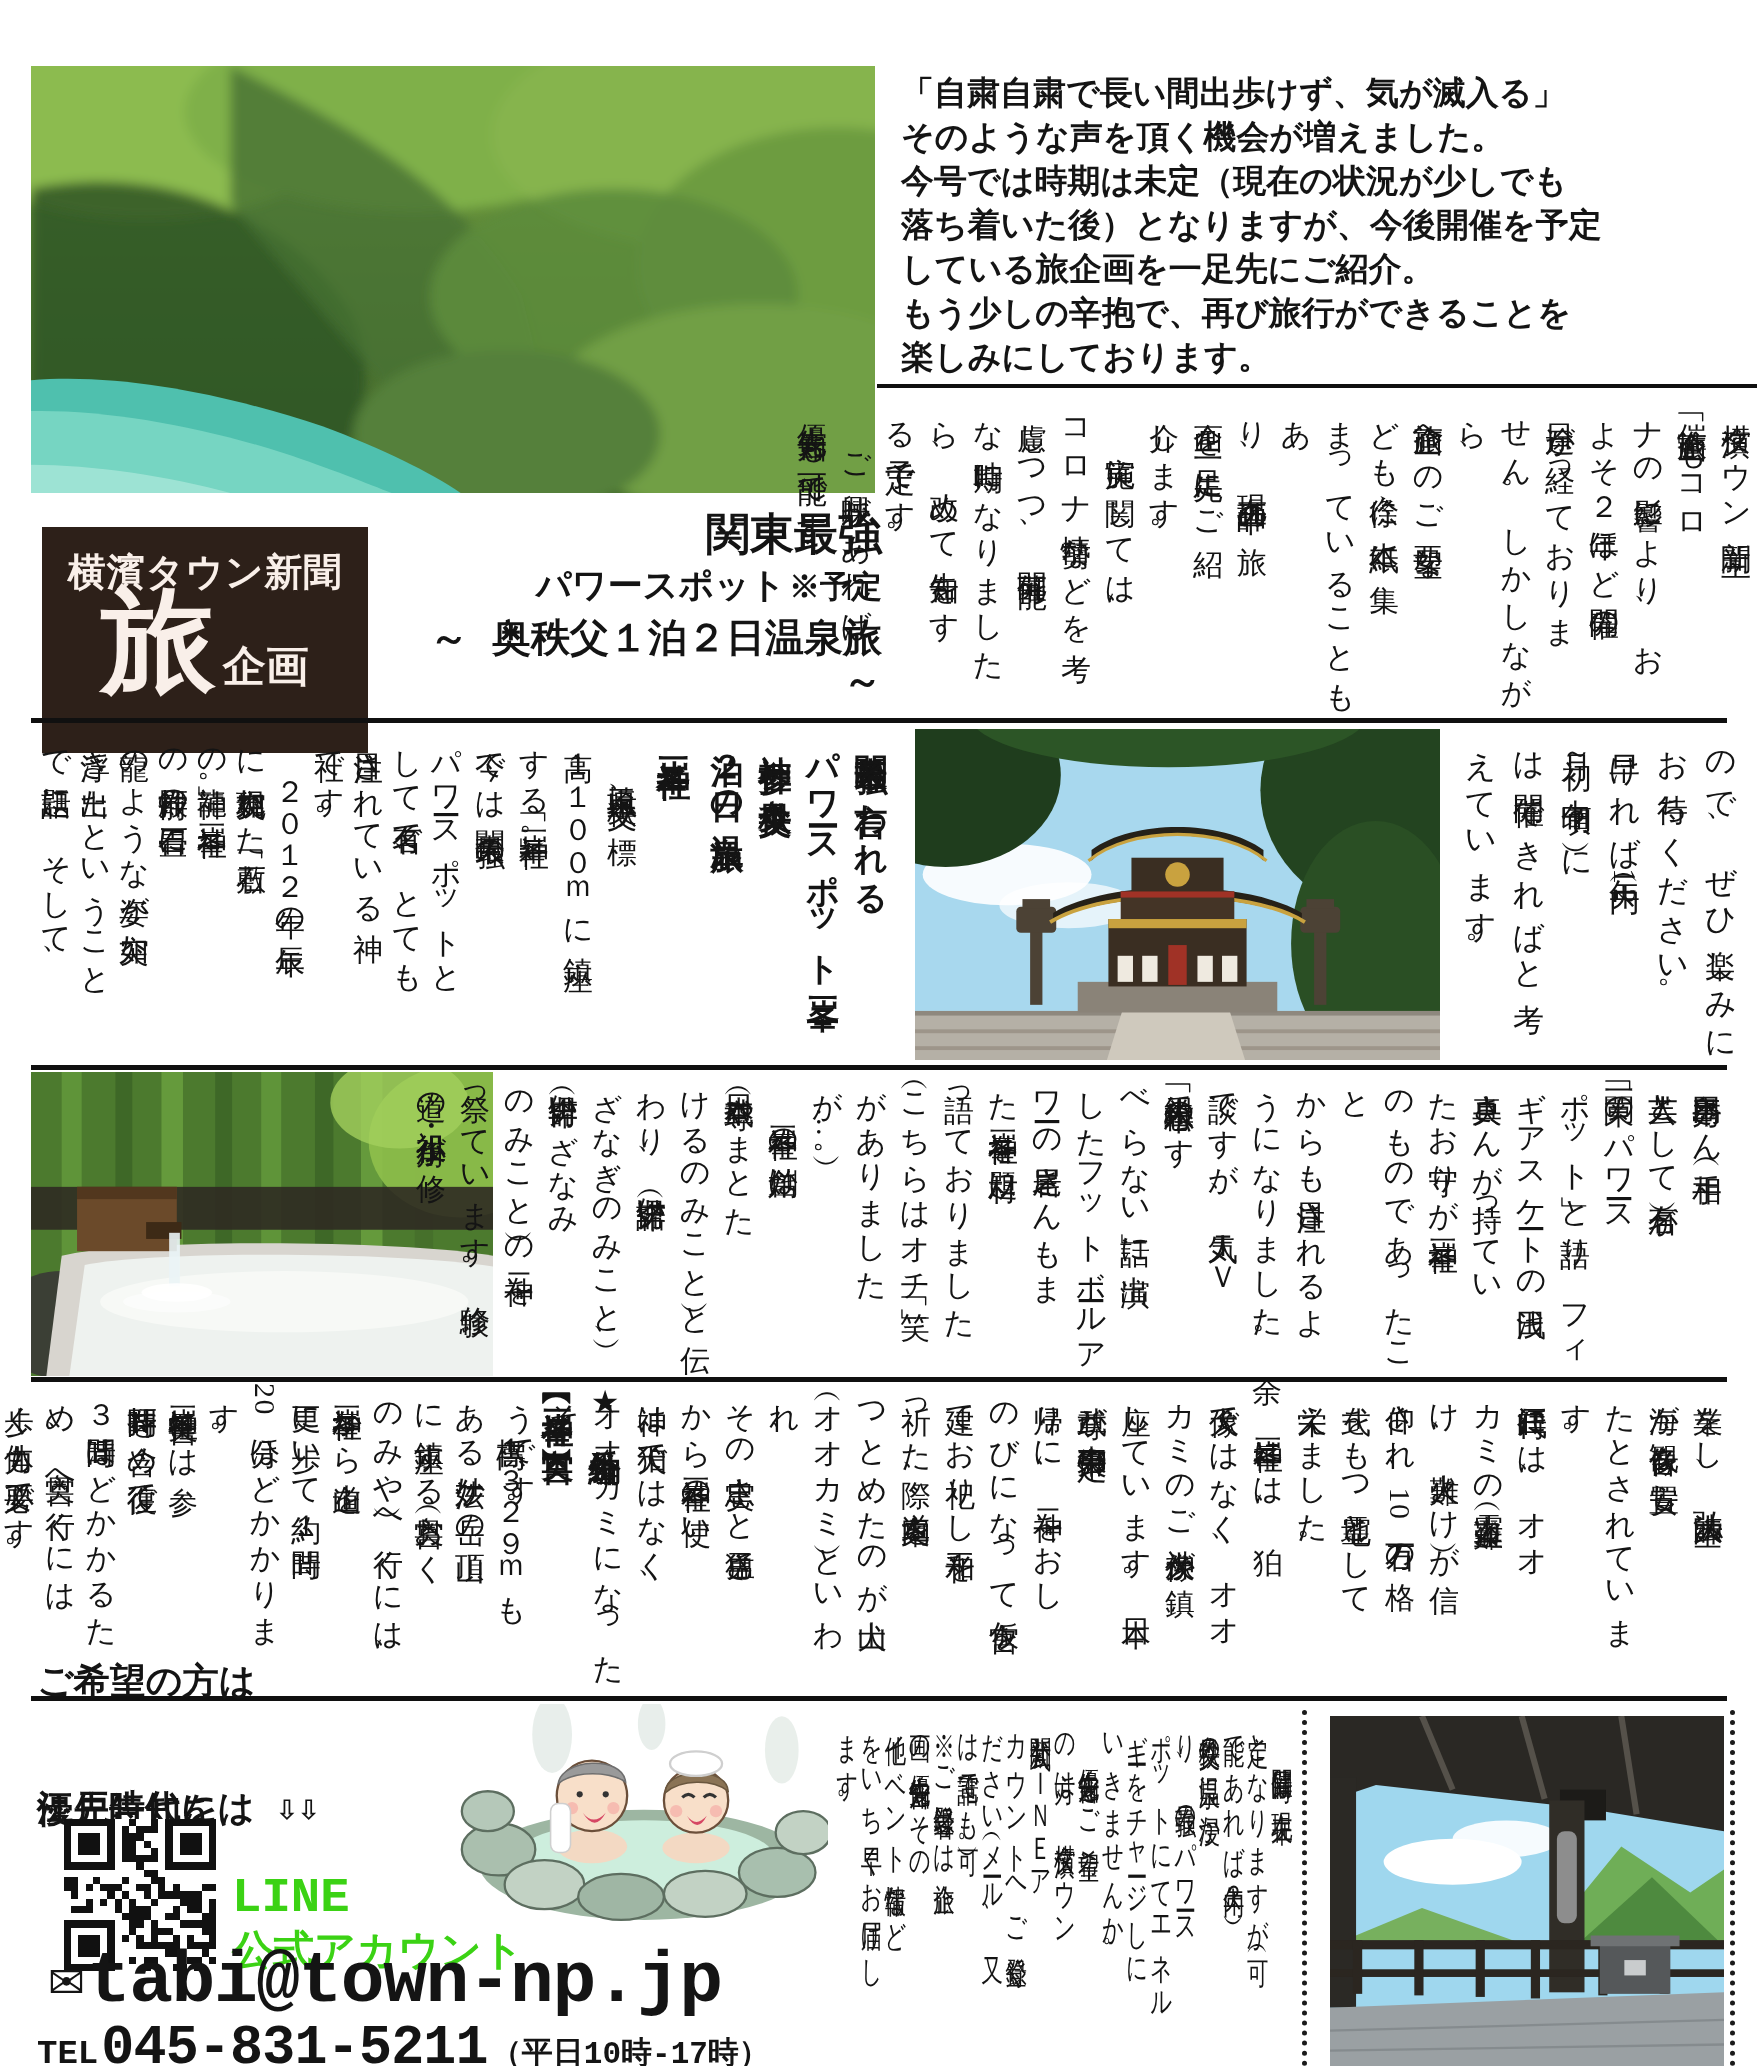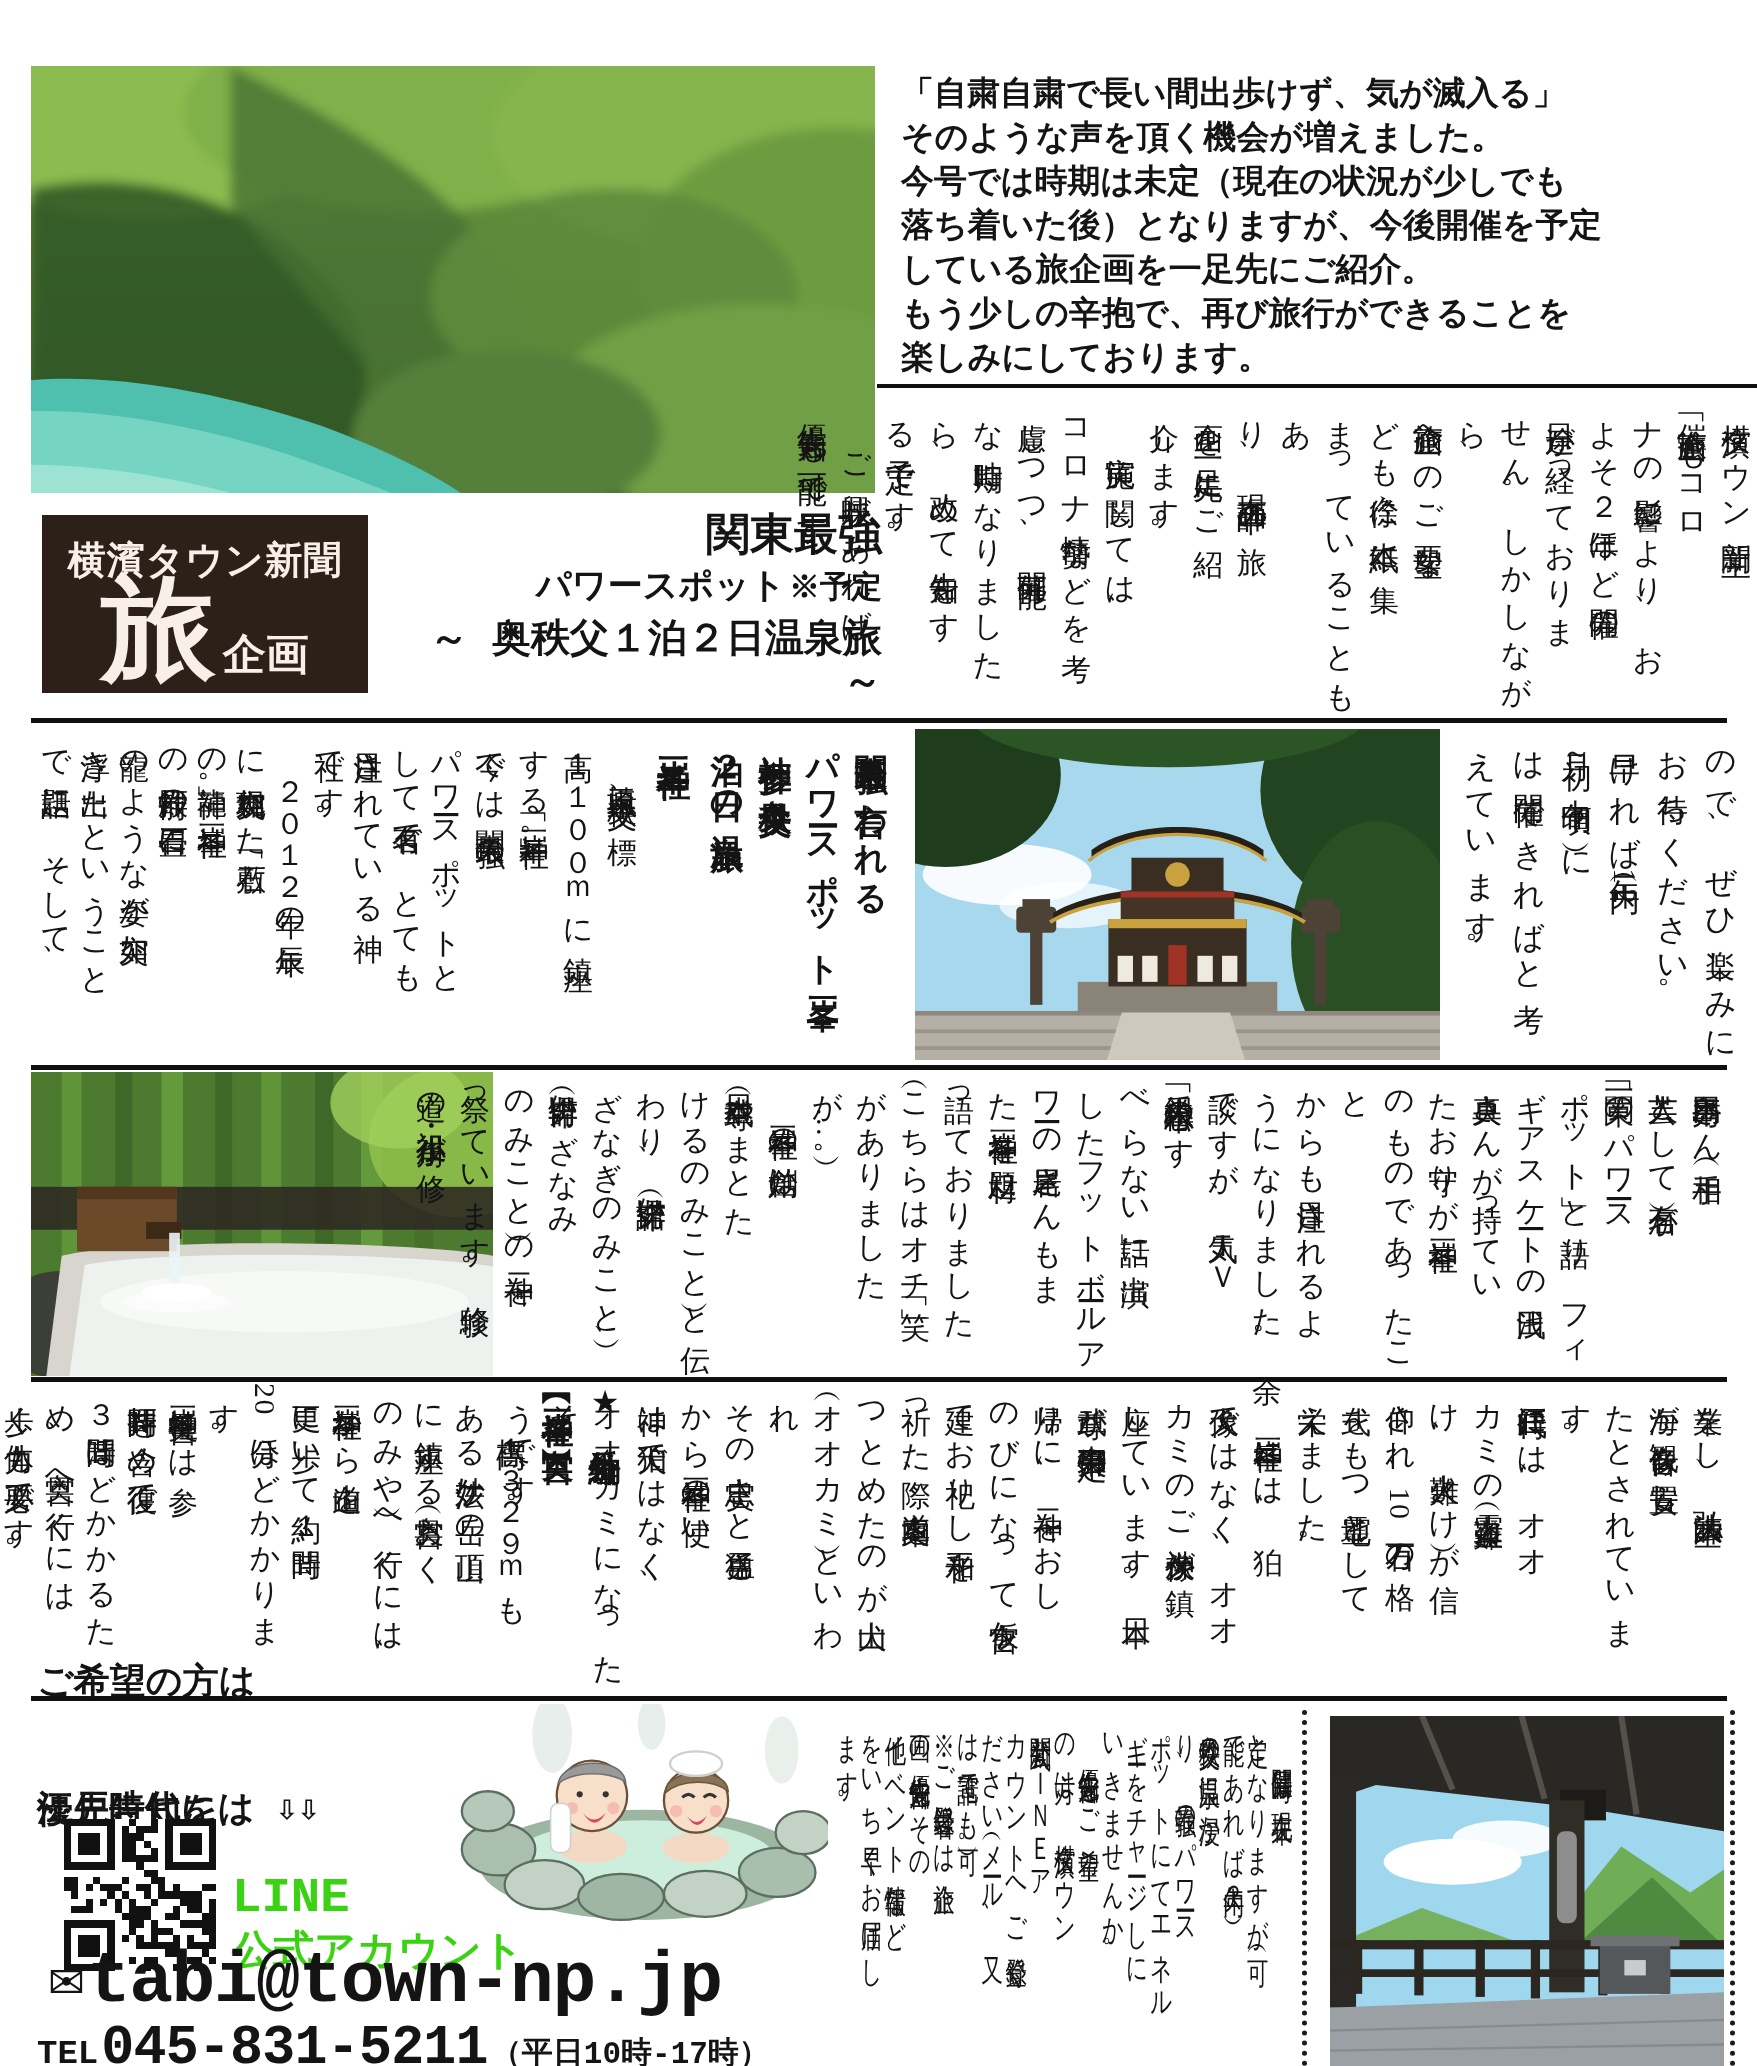--- a/index.html
+++ b/index.html
@@ -78,21 +78,21 @@
 介します。
 　実施に関しては、
 コロナ情勢などを考
 慮しつつ、開催可能
 な時期になりました
 ら、改めて告知をす
 る予定です。
 　ご興味があれば、
 優先告知も可能です</div>
 
-  <div class="abs" id="masthead-box" style="left:42px;top:515px;width:326px;height:178px;">
+  <div class="abs" id="masthead-box" style="left:42px;top:527px;width:326px;height:226px;">
     <div class="gothic" style="font-size:38px;margin-top:20px;letter-spacing:0.8px;">横濱タウン新聞</div>
     <div style="display:flex;align-items:center;justify-content:center;margin-top:-6.1px;">
       <span class="gothic" style="font-size:114px;line-height:115px;">旅</span>
       <span class="gothic" style="font-size:43px;margin-left:7.7px;margin-top:35px;">企画</span>
     </div>
   </div>
 
   <div class="abs" style="left:376px;top:513px;width:506px;text-align:right;">
     <div class="gothic" style="font-size:44px;line-height:48px;">関東最強</div>
     <div style="line-height:54px;">

